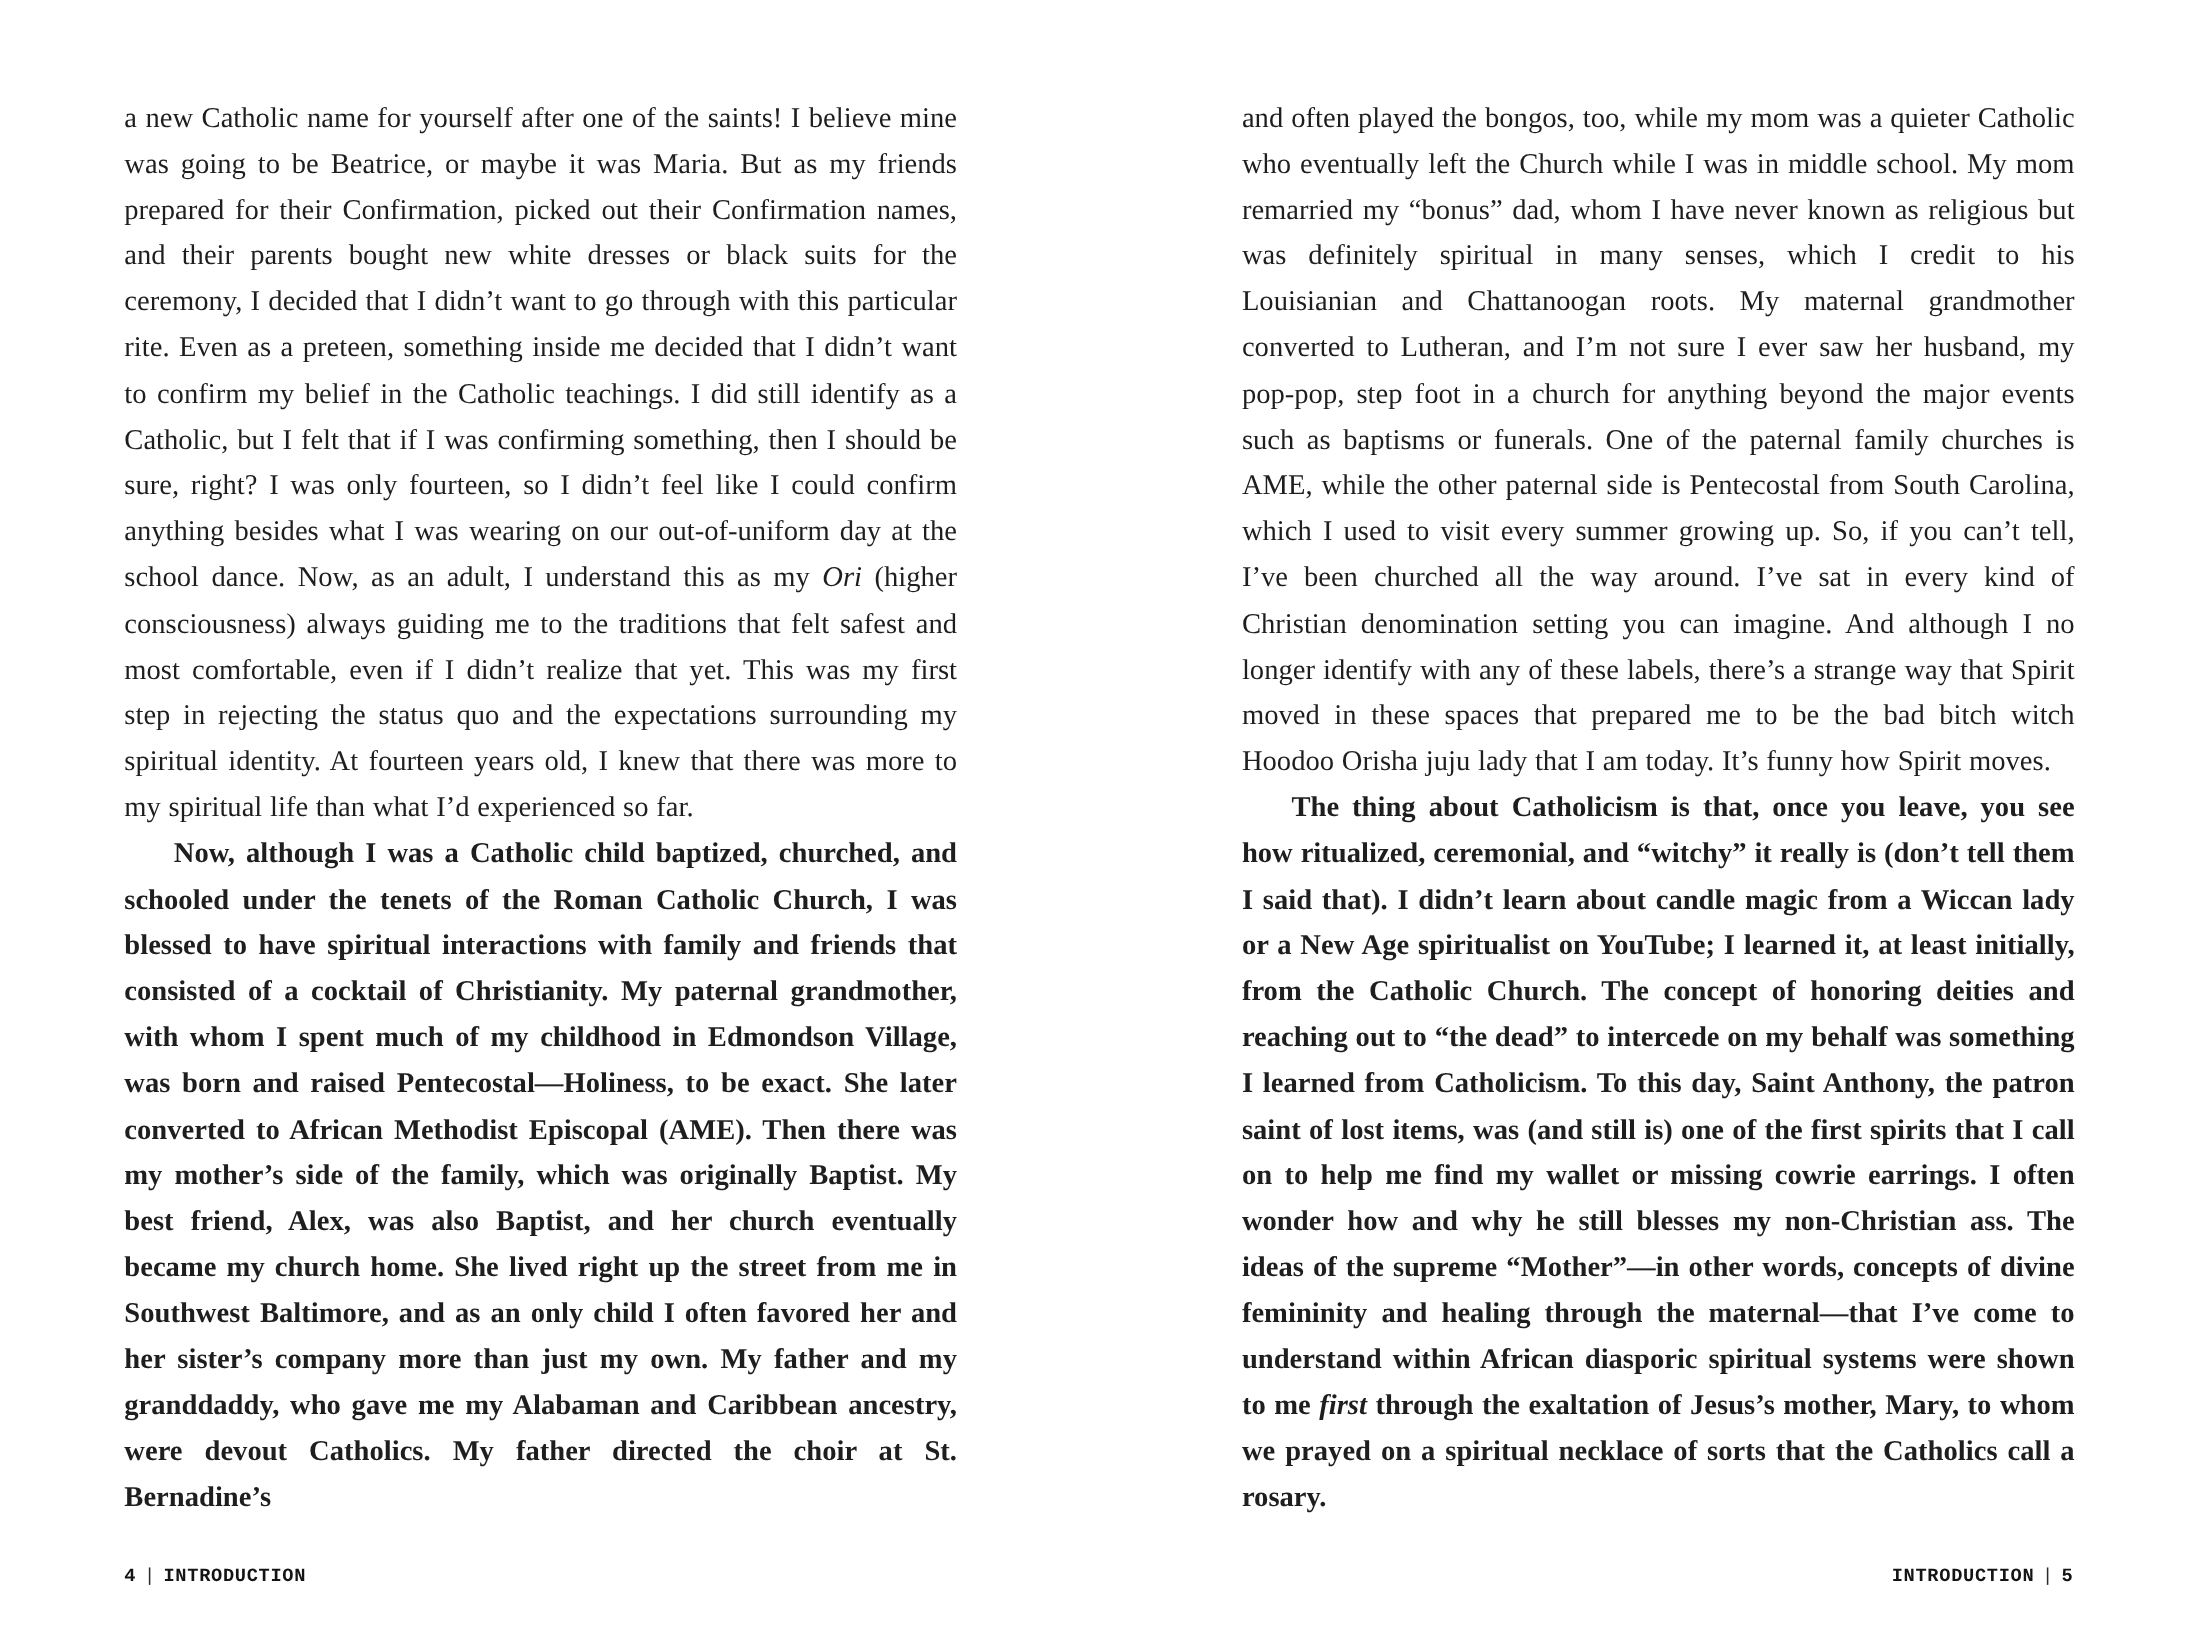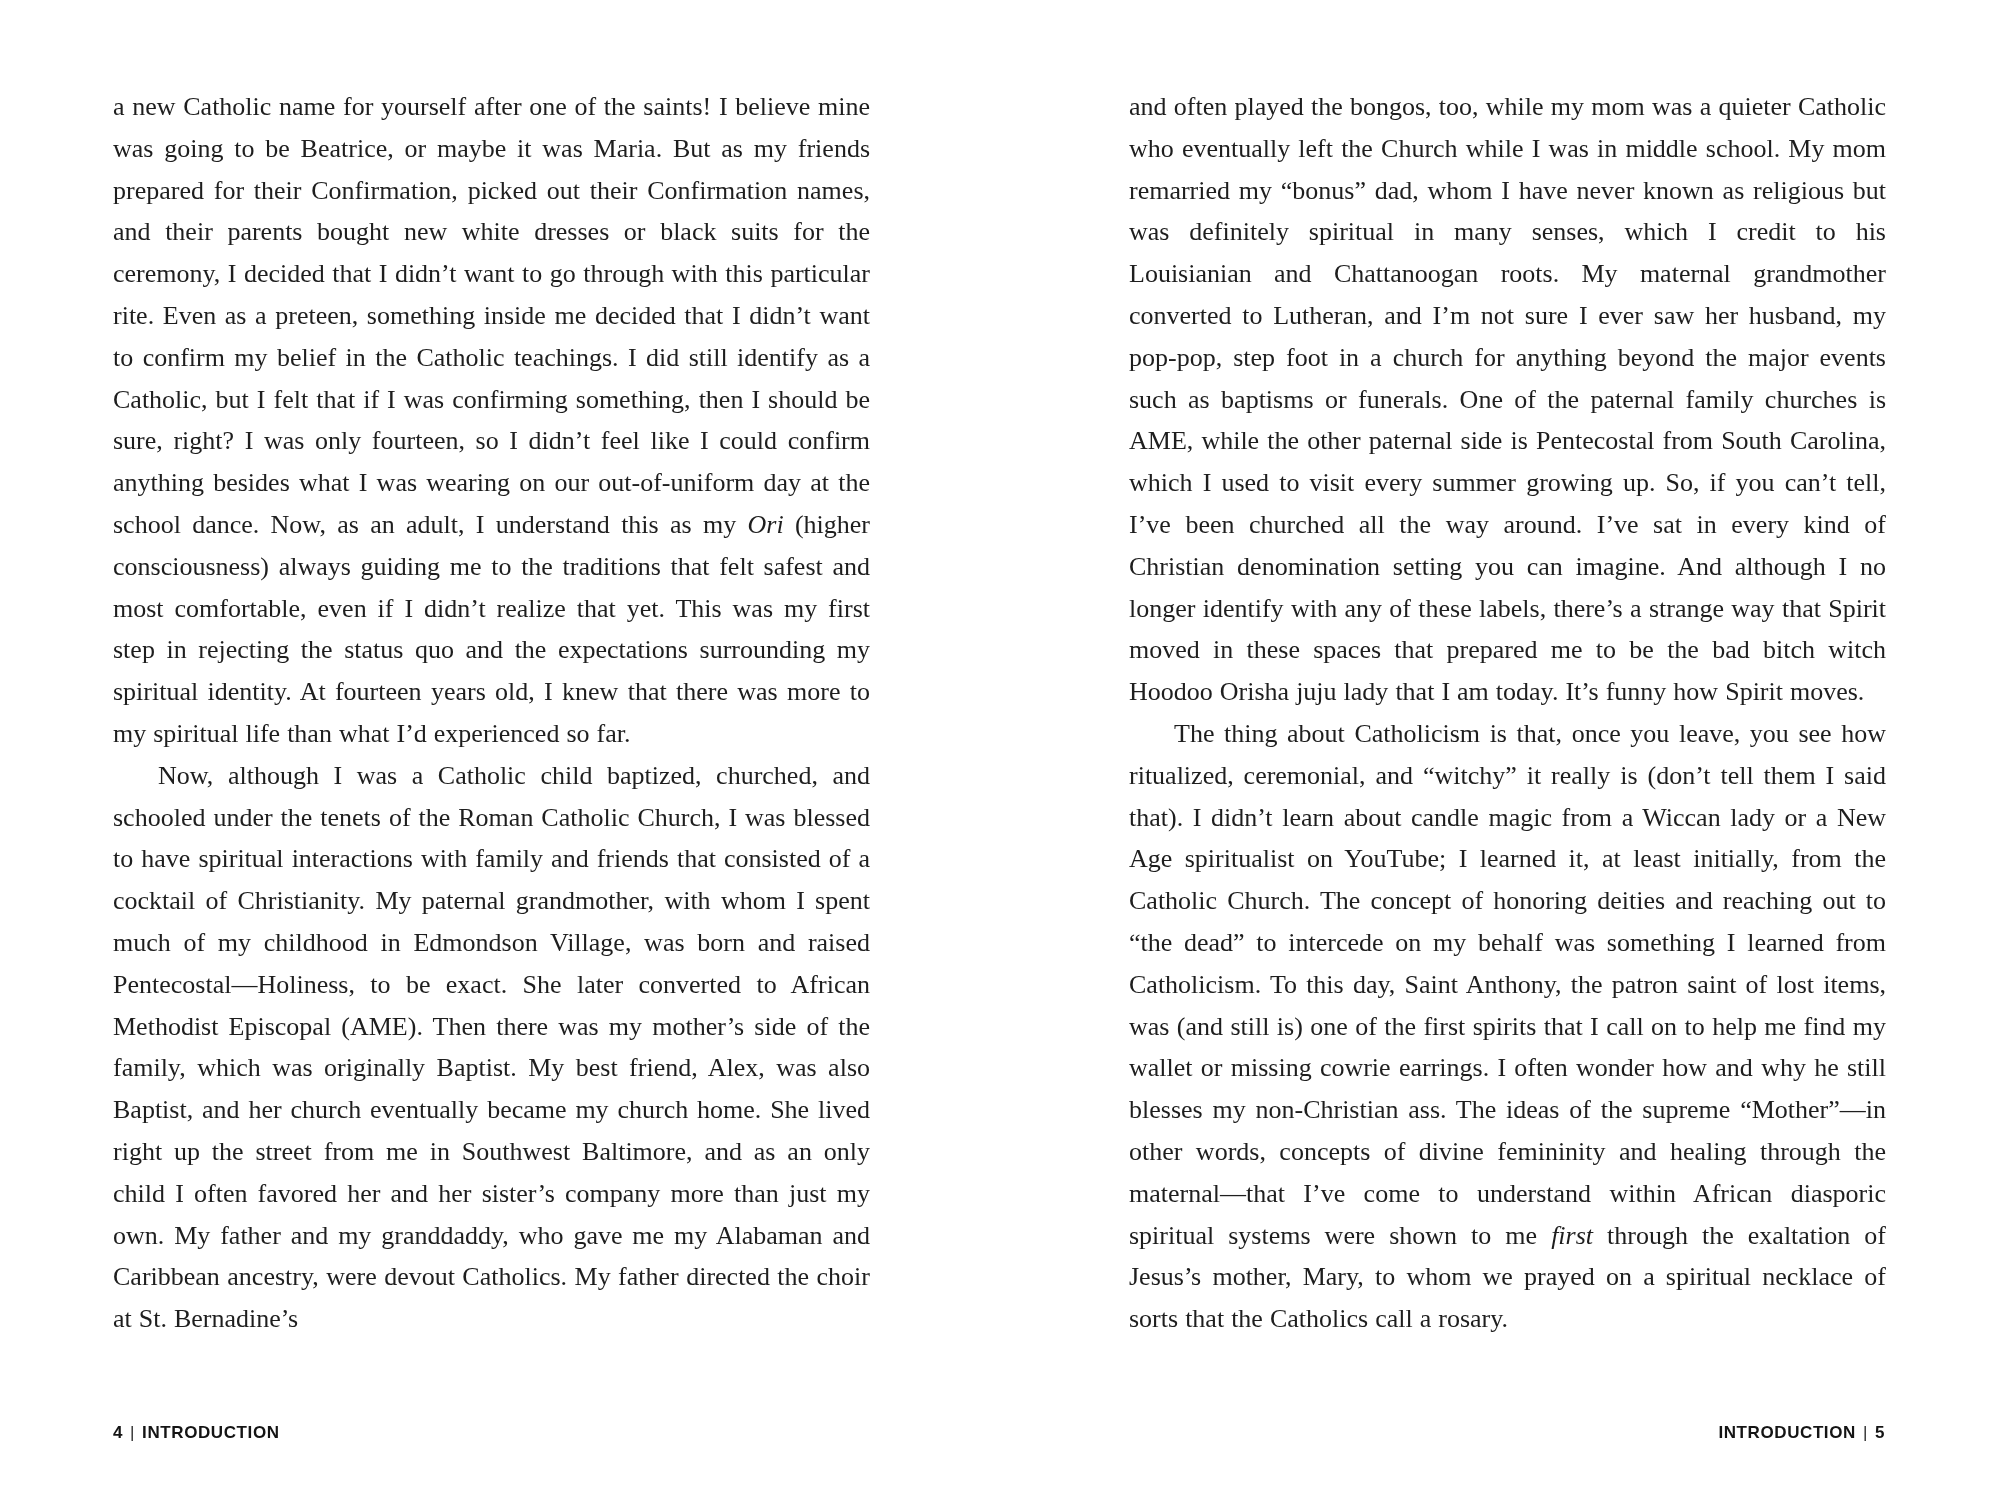--- a/index.html
+++ b/index.html
@@ -31,26 +31,26 @@
   .page-left .page-text { left: 113px; }
   .page-right .page-text { left: 129px; }
   .para {
     font-size: 26px;
     line-height: 41.8px;
     text-align: justify;
     hyphens: auto;
     -webkit-hyphens: auto;
     word-spacing: 0.02em;
   }
-  .para.indent { text-indent: 45px; }
+  .para.indent { text-indent: 45px; font-weight: bold; }
   .para em { font-style: italic; }
   .page-footer {
     position: absolute;
     bottom: 56px;
-    font-family: Liberation Sans, sans-serif;
+    font-family: Liberation Mono, monospace;
     font-weight: bold;
     font-size: 17px;
     letter-spacing: 0.6px;
     color: #141414;
     white-space: nowrap;
   }
   .footer-left { left: 113px; }
   .footer-right { right: 115px; }
   .page-footer .sep {
     font-weight: 400;

